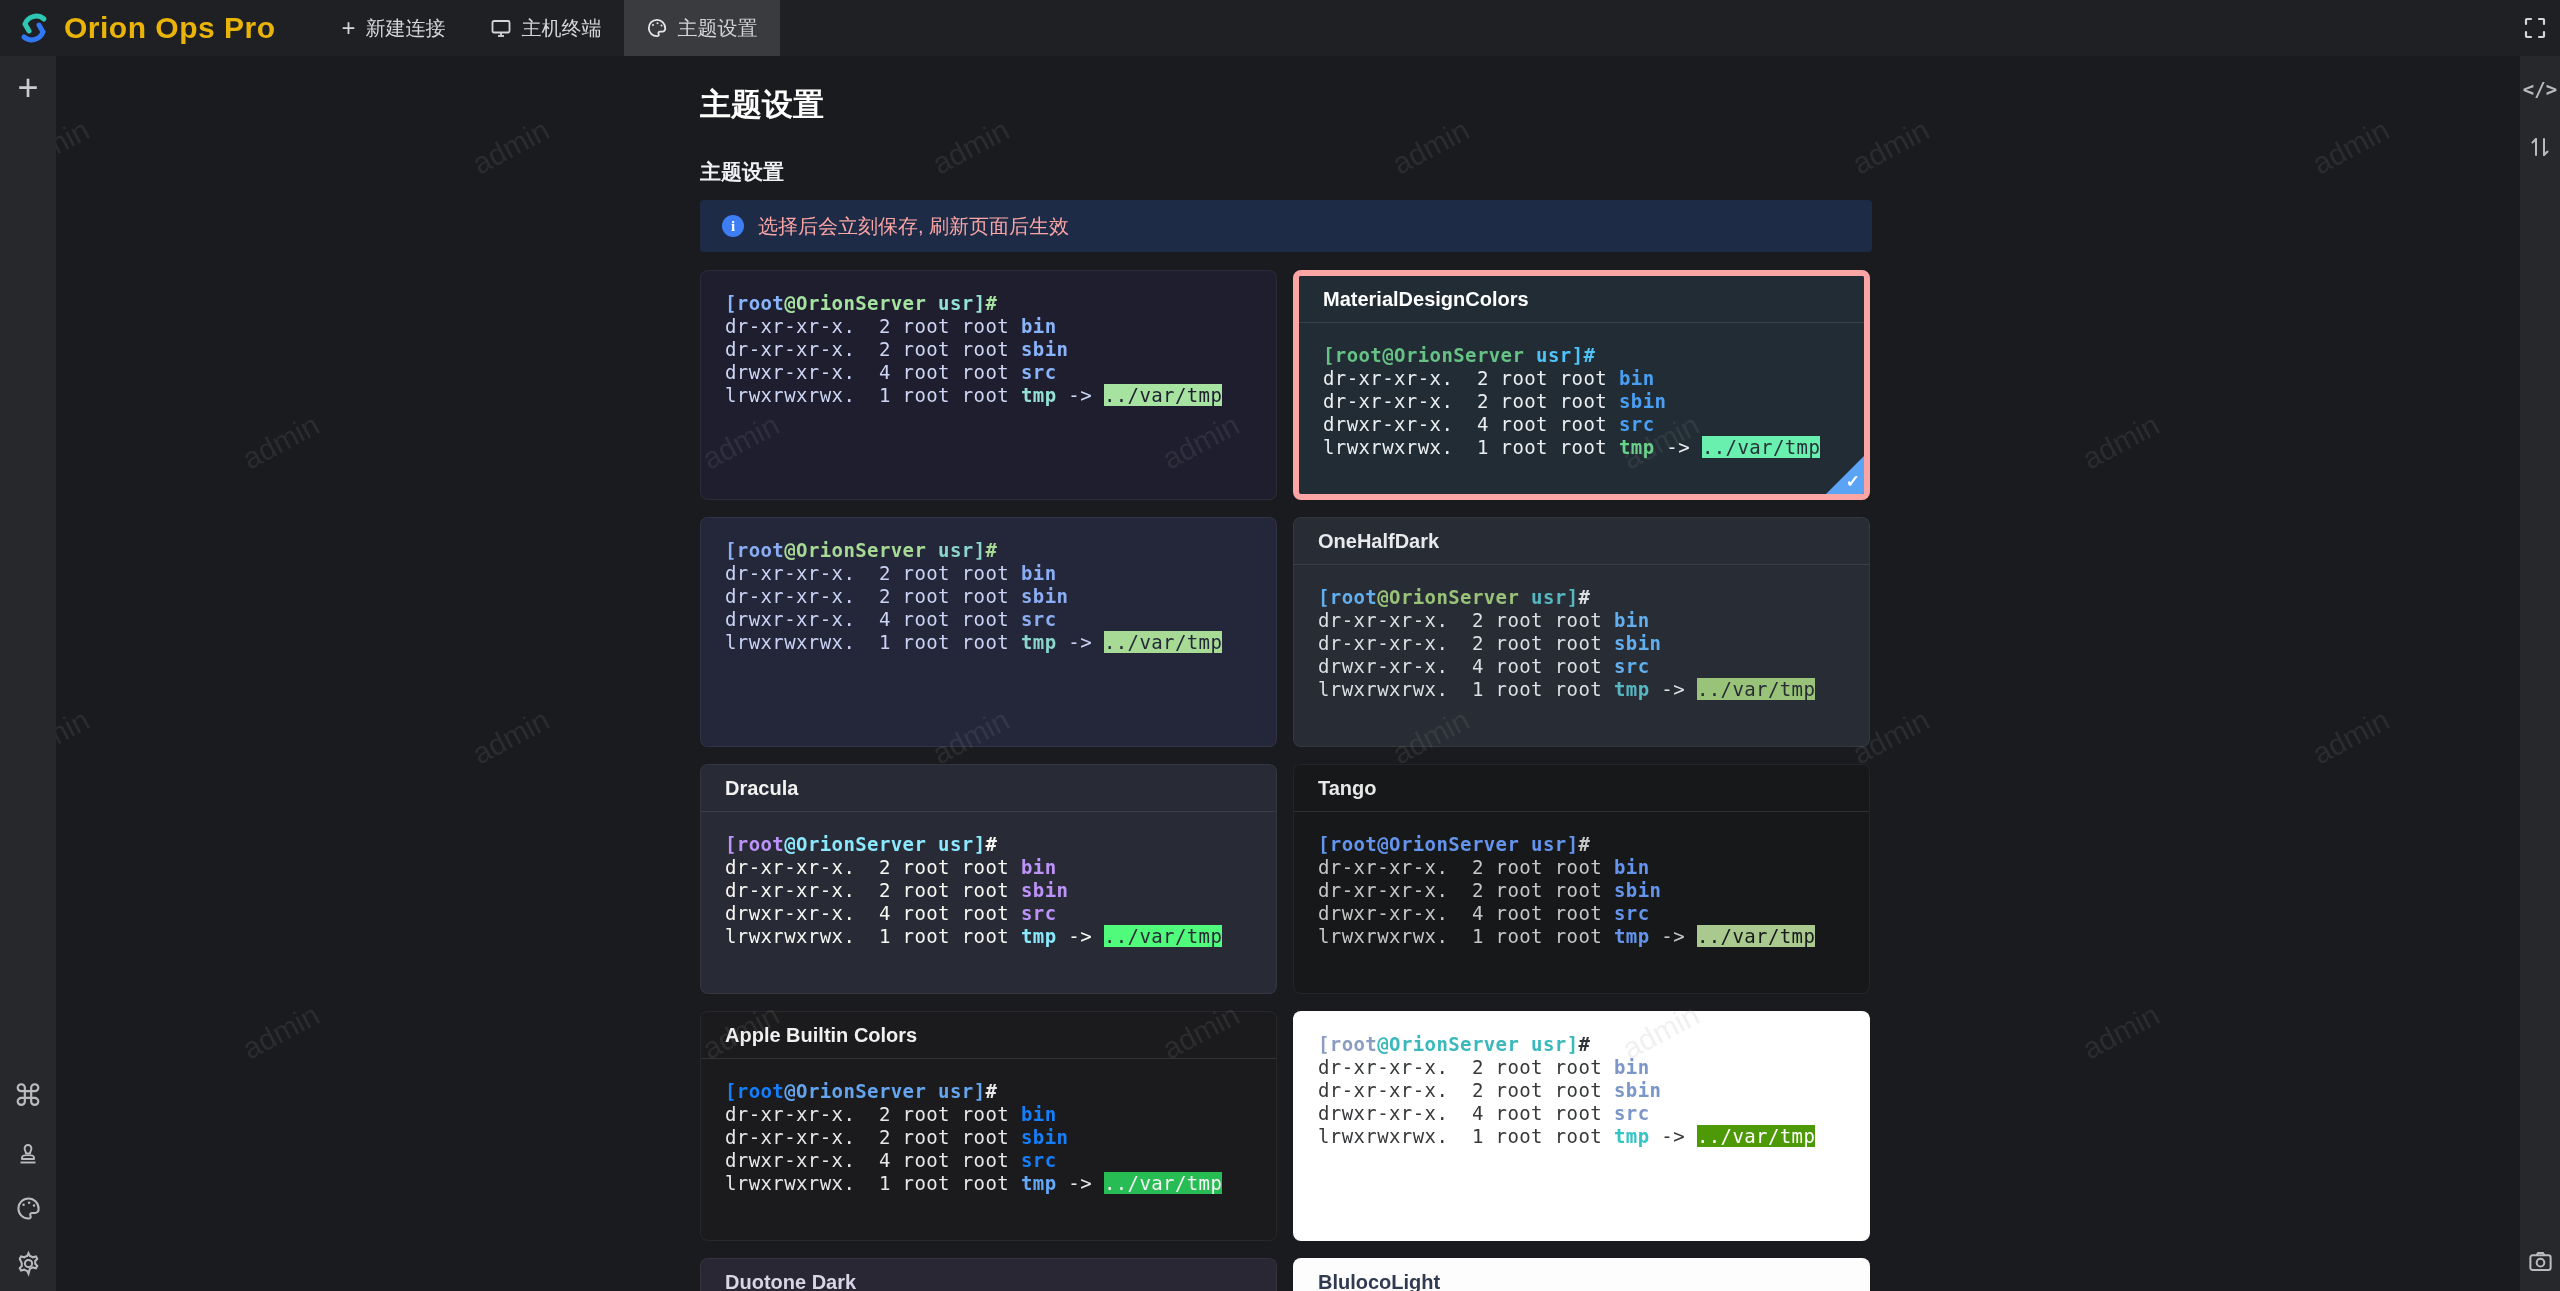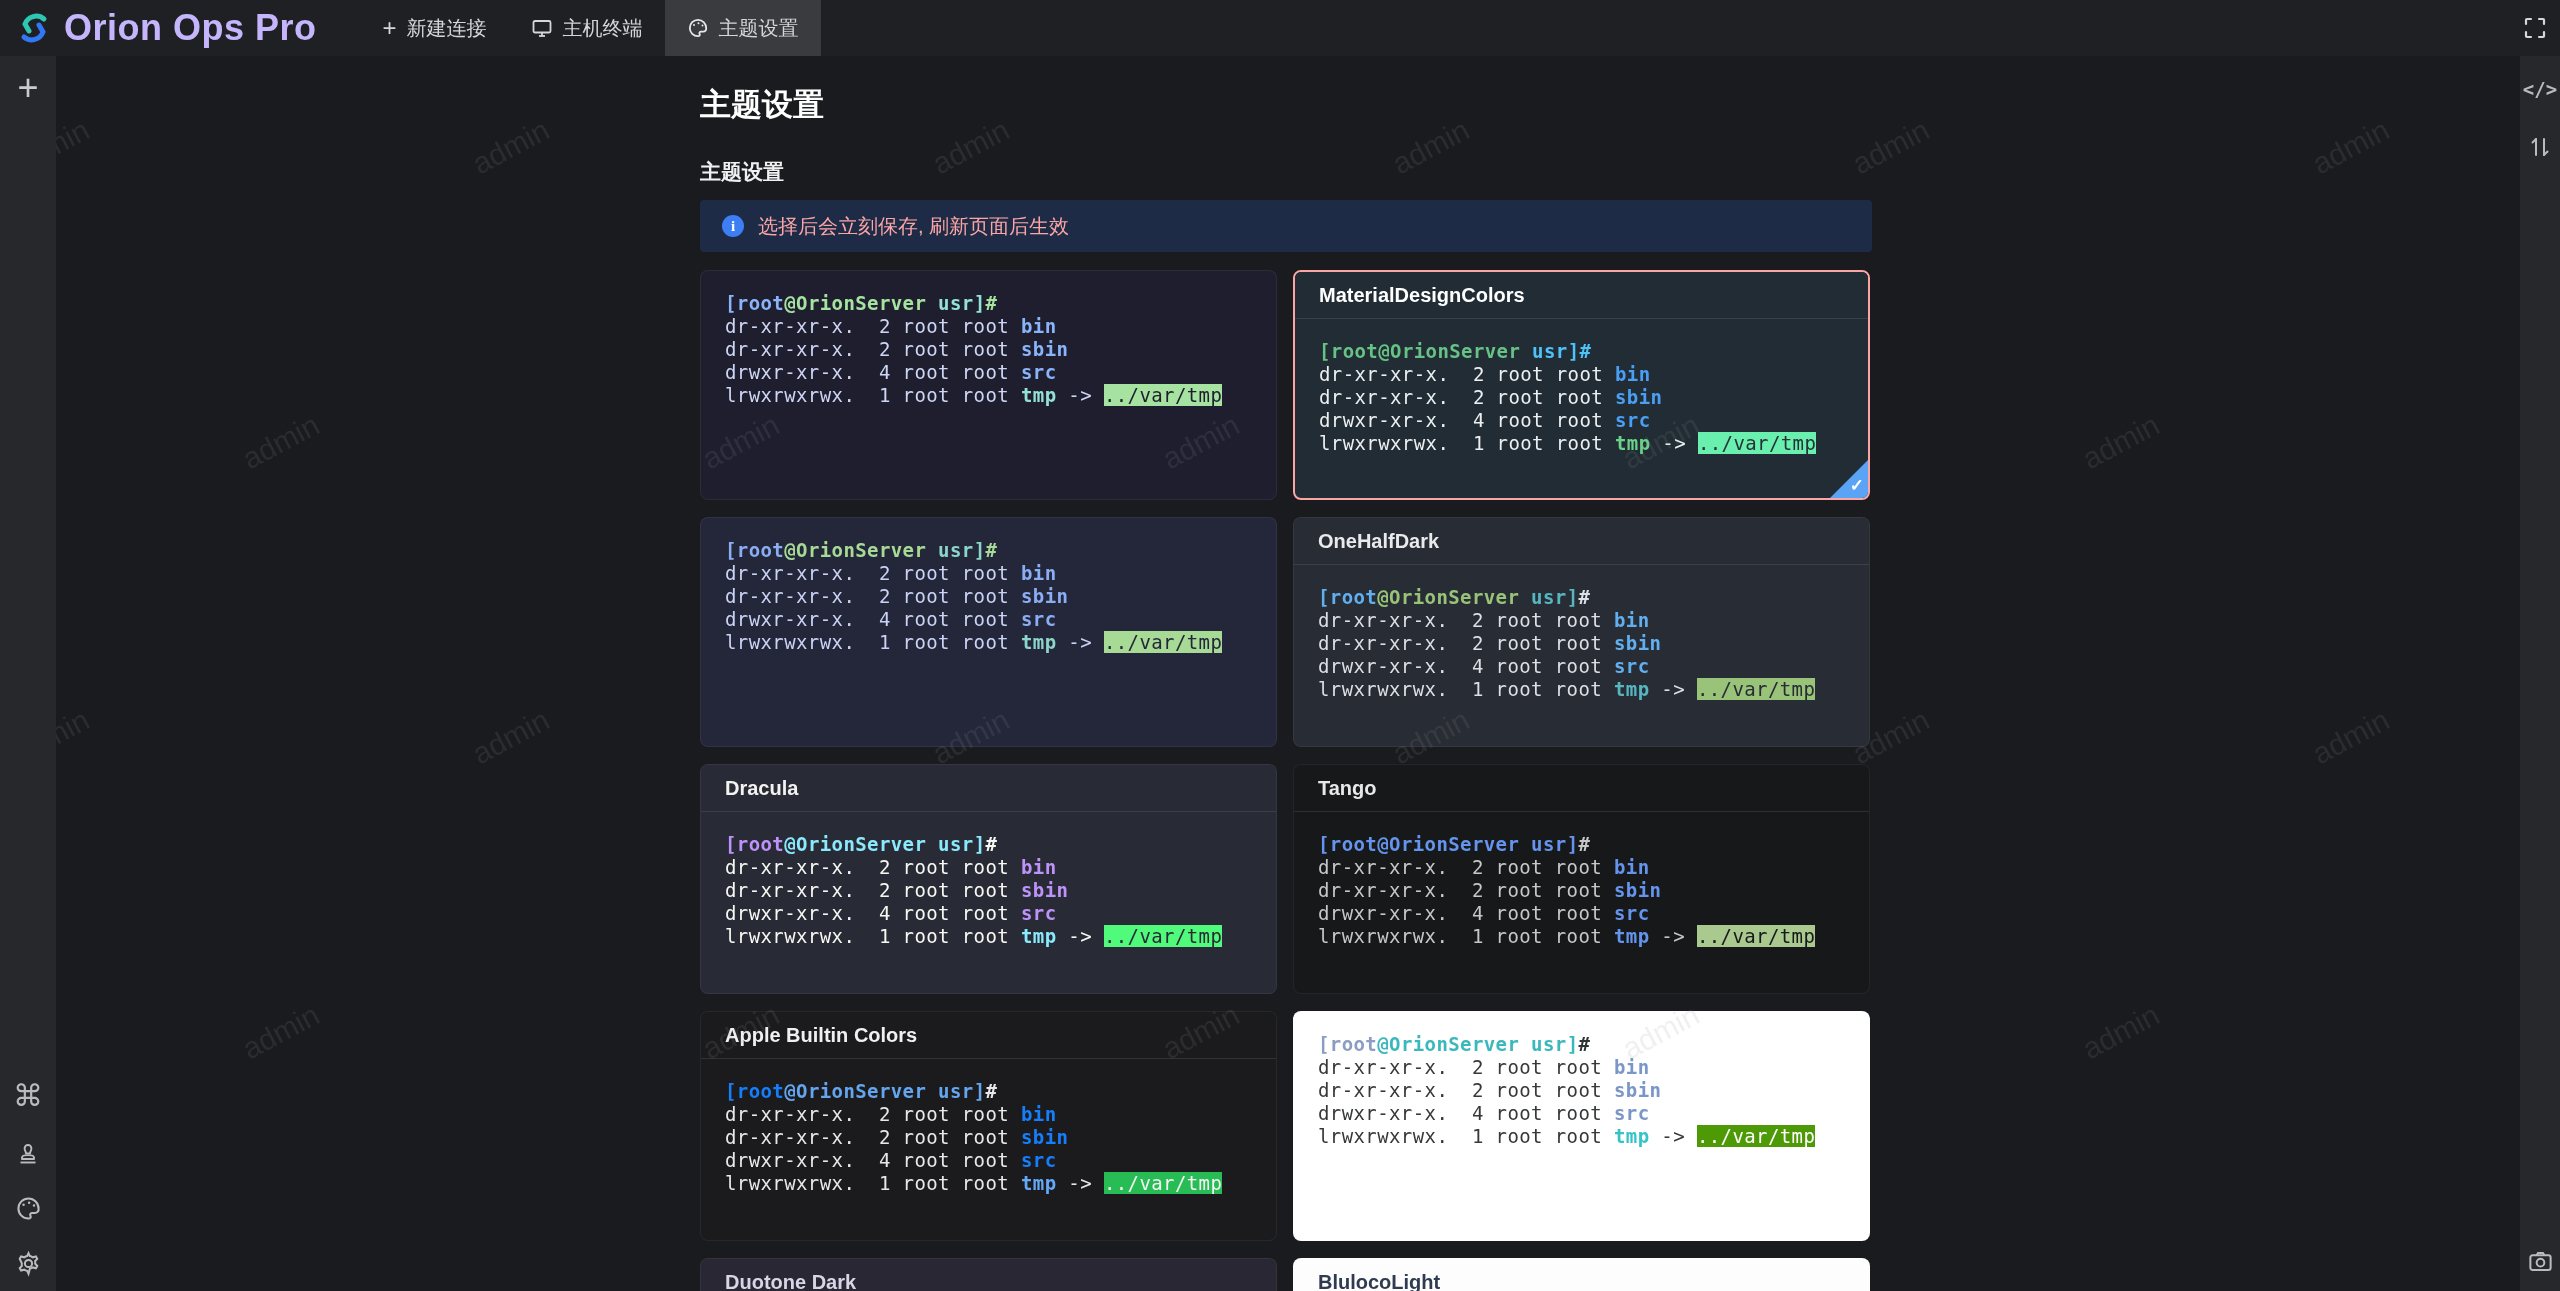--- a/index.html
+++ b/index.html
@@ -5,21 +5,21 @@
   html,body{margin:0;padding:0;}
   body{
     width:2560px;height:1291px;position:relative;overflow:hidden;
     background:#1a1b1e;font-family:"Liberation Sans",sans-serif;
     -webkit-font-smoothing:antialiased;
   }
   
   .topbar{position:absolute;left:0;top:0;width:2560px;height:56px;background:#1f2023;
     display:flex;align-items:center;z-index:6;}
   .brand{display:flex;align-items:center;gap:12px;padding:0 18px 0 16px;}
-  .brand-name{color:#c4b5fd;font-size:36px;font-weight:bold;letter-spacing:.5px;white-space:nowrap;}
+  .brand-name{color:#eab308;font-size:30px;font-weight:bold;letter-spacing:.5px;white-space:nowrap;}
   .tabs{display:flex;height:56px;margin-left:26px;}
   .tab{display:flex;align-items:center;gap:10px;padding:0 22px;color:#d4d6d9;font-size:20px;
     cursor:pointer;white-space:nowrap;}
   .tab.active{background:#3a3b3f;}
   .tab .t-ic{display:flex;align-items:center;color:#d4d6d9;}
   .topbar-right{margin-left:auto;display:flex;align-items:center;padding-right:12px;}
   .icon-btn{display:flex;align-items:center;justify-content:center;color:#b9bbbe;cursor:pointer;}
   
   .left-sidebar{position:absolute;left:0;top:56px;width:56px;height:1235px;background:#27282c;
     display:flex;flex-direction:column;align-items:center;z-index:5;}
@@ -38,21 +38,21 @@
     background:#1d2b47;border-radius:4px;display:flex;align-items:center;gap:14px;padding:0 22px;z-index:2;}
   .info-icon{width:22px;height:22px;border-radius:50%;background:#3d7ef5;color:#fff;
     display:flex;align-items:center;justify-content:center;font-size:15px;font-weight:bold;
     font-family:"Liberation Serif",serif;flex:0 0 22px;}
   .banner-text{color:#fca5a5;font-size:20px;}
   
   .theme-grid{position:absolute;left:700px;top:270px;width:1172px;display:grid;
     grid-template-columns:577px 577px;column-gap:16px;row-gap:17px;z-index:2;}
   .card{position:relative;height:230px;box-sizing:border-box;border-radius:8px;overflow:hidden;
     background:var(--card-bg);border:1px solid rgba(255,255,255,0.06);cursor:pointer;}
-  .card.selected{border:2px solid #fca5a5;}
+  .card.selected{border:6px solid #fca5a5;}
   .card-header{background:var(--header-bg);padding:12px 24px 11px 24px;
     border-bottom:1px solid var(--divider);}
   .card-title{color:var(--title-c);font-size:20px;font-weight:bold;}
   .card-body{padding:21px 12px 0 24px;font-family:"DejaVu Sans Mono",monospace;
     font-size:19px;line-height:23px;letter-spacing:.4px;}
   .line{white-space:pre;color:var(--c-fg);}
   .line.prompt{font-weight:bold;}
   .u{color:var(--c-user);} .h{color:var(--c-host);} .p{color:var(--c-path);} .hash{color:var(--c-hash);}
   .dirname{color:var(--c-dir);font-weight:bold;}
   .tmpname{color:var(--c-tmp);font-weight:bold;}

